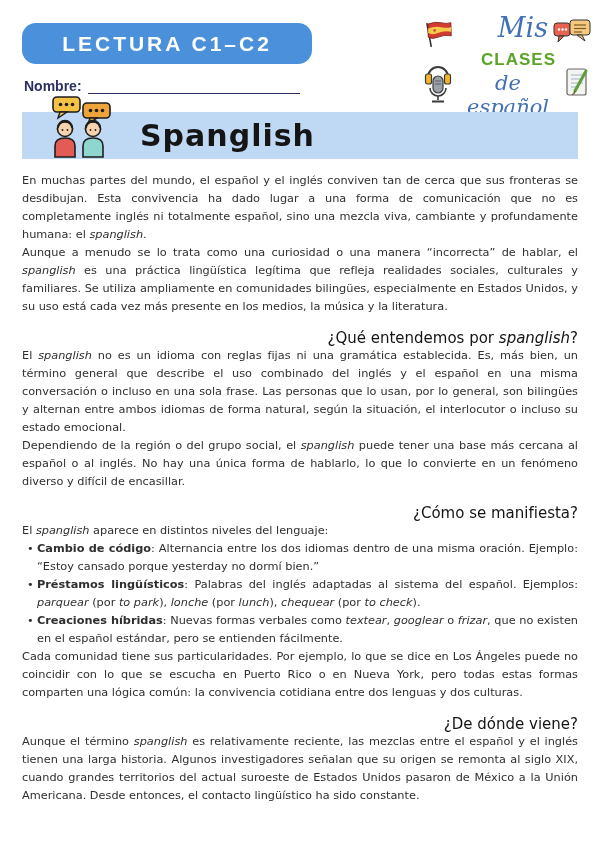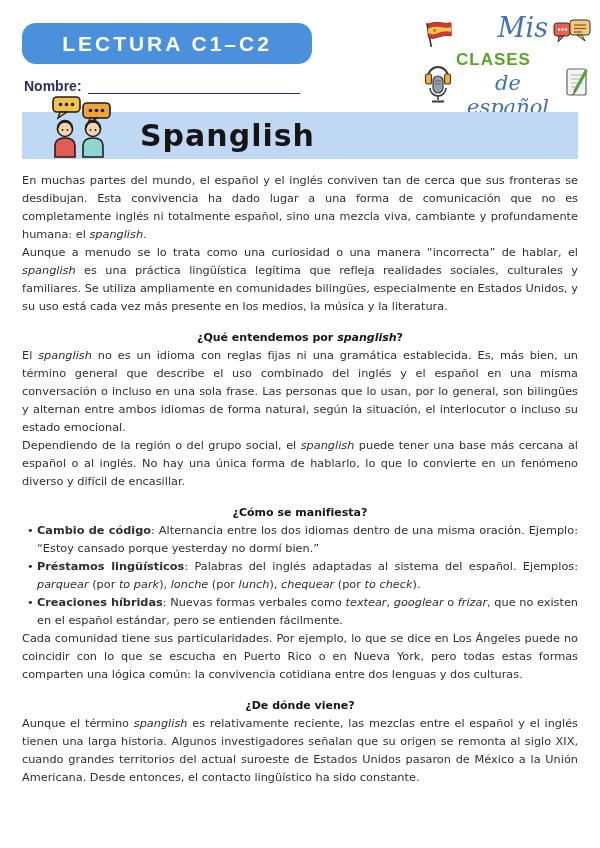--- a/index.html
+++ b/index.html
@@ -48,21 +48,21 @@
     margin-left:6px;
   }
   
   .logo{position:absolute;right:8px;top:8px;width:172px;height:98px;}
   .logo .word-mis{
     position:absolute;left:42px;top:4px;width:86px;text-align:right;
     font-family:"DejaVu Serif",serif;font-style:italic;
     font-size:27px;color:var(--logo_blue);
   }
   .logo .word-clases{
-    position:absolute;left:36px;top:42px;width:100px;text-align:left;
+    position:absolute;left:36px;top:42px;width:100px;text-align:right;
     font-family:"Liberation Sans",sans-serif;font-weight:bold;
     font-size:17px;letter-spacing:1px;color:var(--logo_green);
   }
   .logo .word-espanol{
     position:absolute;left:36px;top:63px;width:104px;text-align:center;
     font-family:"DejaVu Serif",serif;font-style:italic;
     font-size:21px;color:var(--logo_blue);
   }
   .logo svg{position:absolute;}
   .flag-svg{left:4px;top:12px;transform:rotate(-6deg);}
@@ -84,22 +84,22 @@
     color:var(--title_black);
   }
   
   .article{
     margin:13px 22px 0;
     font-size:11.3px;line-height:18px;
     text-align:justify;
   }
   .article p{margin:0;}
   .article .heading{
-    margin:13px 0 0;font-size:11px;font-weight:bold;color:#141414;
-    text-align:center;
+    margin:13px 0 0;font-size:15px;font-weight:normal;color:#141414;
+    text-align:right;
   }
   .article .bullet{display:flex;}
   .article .dot{flex:none;width:15px;padding-left:5px;text-align:left;}
   .article .bullet-text{flex:1;text-align:justify;}
   .it{font-style:italic;}
   .bd{font-weight:bold;}
 </style>
 </head>
 <body>
 
@@ -190,20 +190,21 @@
     <div class="doc-title">Spanglish</div>
   </div>
 
   <div class="article">
       <p class="paragraph"><span>En muchas partes del mundo, el español y el inglés conviven tan de cerca que sus fronteras se desdibujan. Esta convivencia ha dado lugar a una forma de comunicación que no es completamente inglés ni totalmente español, sino una mezcla viva, cambiante y profundamente humana: el </span><span class="it">spanglish</span><span>.</span></p>
       <p class="paragraph"><span>Aunque a menudo se lo trata como una curiosidad o una manera “incorrecta” de hablar, el </span><span class="it">spanglish</span><span> es una práctica lingüística legítima que refleja realidades sociales, culturales y familiares. Se utiliza ampliamente en comunidades bilingües, especialmente en Estados Unidos, y su uso está cada vez más presente en los medios, la música y la literatura.</span></p>
       <p class="heading"><span>¿Qué entendemos por </span><span class="it">spanglish</span><span>?</span></p>
       <p class="paragraph"><span>El </span><span class="it">spanglish</span><span> no es un idioma con reglas fijas ni una gramática establecida. Es, más bien, un término general que describe el uso combinado del inglés y el español en una misma conversación o incluso en una sola frase. Las personas que lo usan, por lo general, son bilingües y alternan entre ambos idiomas de forma natural, según la situación, el interlocutor o incluso su estado emocional.</span></p>
       <p class="paragraph"><span>Dependiendo de la región o del grupo social, el </span><span class="it">spanglish</span><span> puede tener una base más cercana al español o al inglés. No hay una única forma de hablarlo, lo que lo convierte en un fenómeno diverso y difícil de encasillar.</span></p>
       <p class="heading"><span>¿Cómo se manifiesta?</span></p>
+      <p class="paragraph"><span>El </span><span class="it">spanglish</span><span> aparece en distintos niveles del lenguaje:</span></p>
       <p class="bullet">
         <span class="dot">•</span>
         <span class="bullet-text"><span class="bd">Cambio de código</span><span>: Alternancia entre los dos idiomas dentro de una misma oración. Ejemplo: “Estoy cansado porque yesterday no dormí bien.”</span></span>
       </p>
       <p class="bullet">
         <span class="dot">•</span>
         <span class="bullet-text"><span class="bd">Préstamos lingüísticos</span><span>: Palabras del inglés adaptadas al sistema del español. Ejemplos: </span><span class="it">parquear</span><span> (por </span><span class="it">to park</span><span>), </span><span class="it">lonche</span><span> (por </span><span class="it">lunch</span><span>), </span><span class="it">chequear</span><span> (por </span><span class="it">to check</span><span>).</span></span>
       </p>
       <p class="bullet">
         <span class="dot">•</span>

